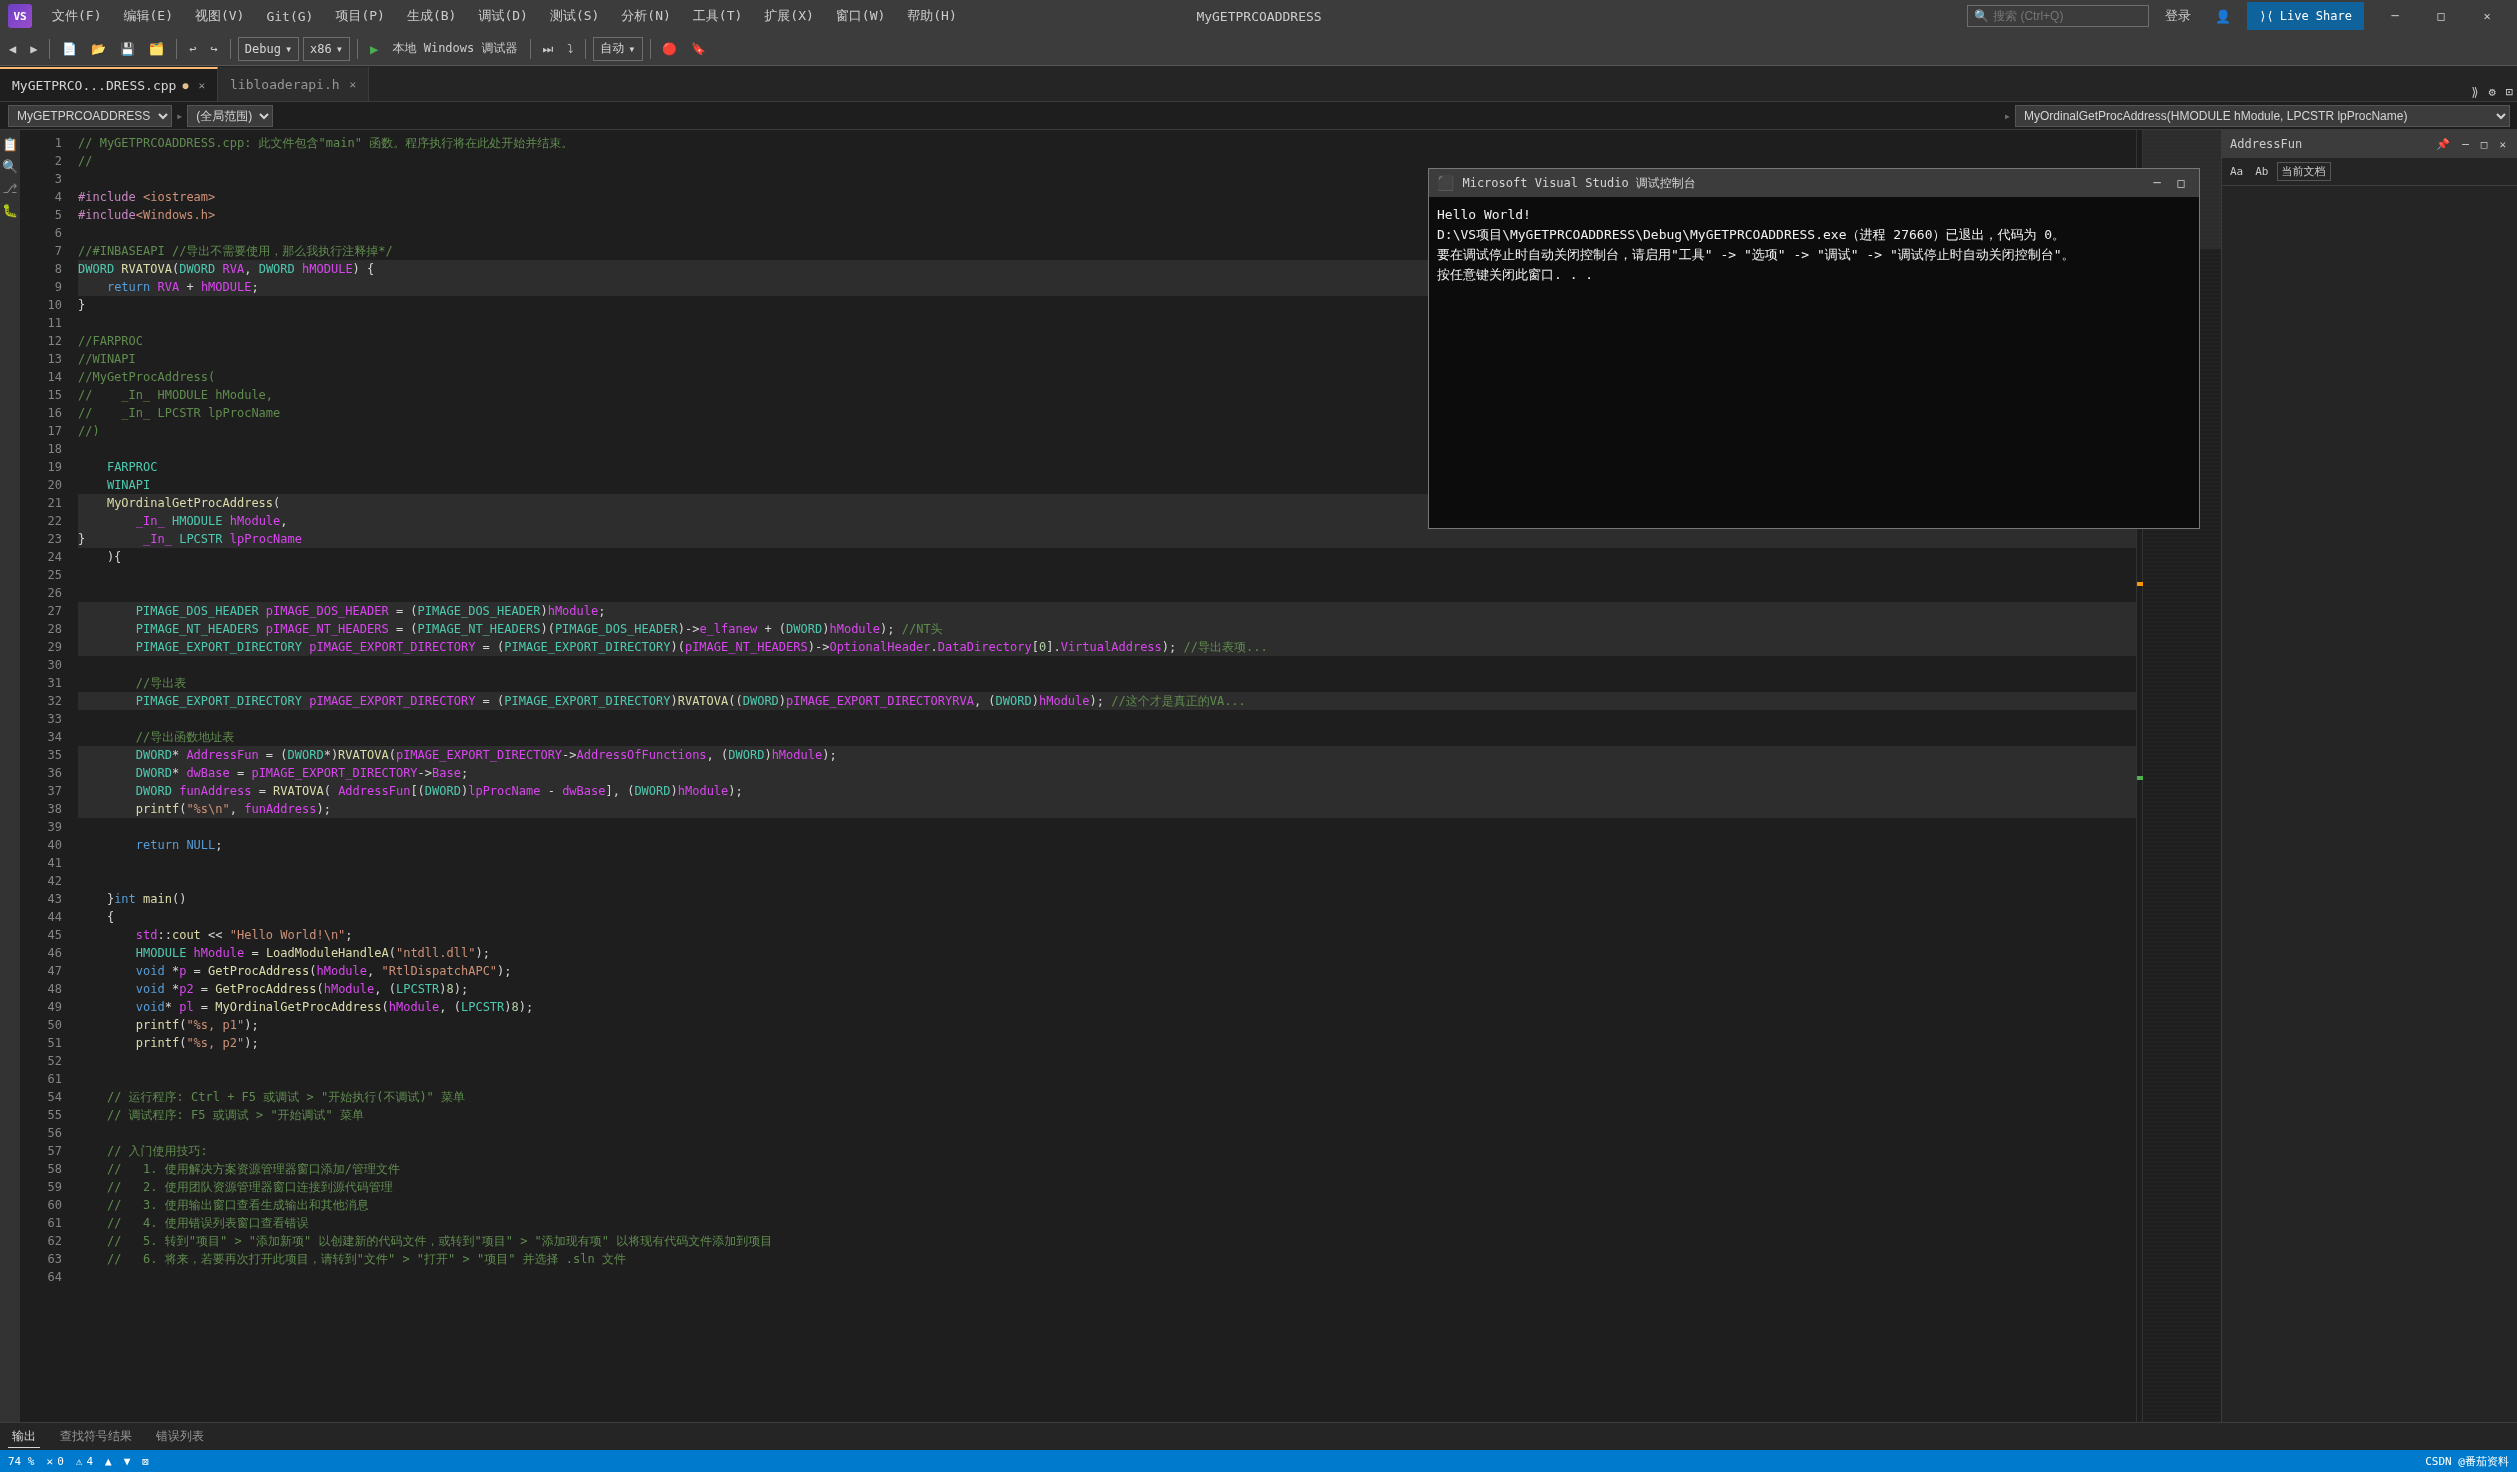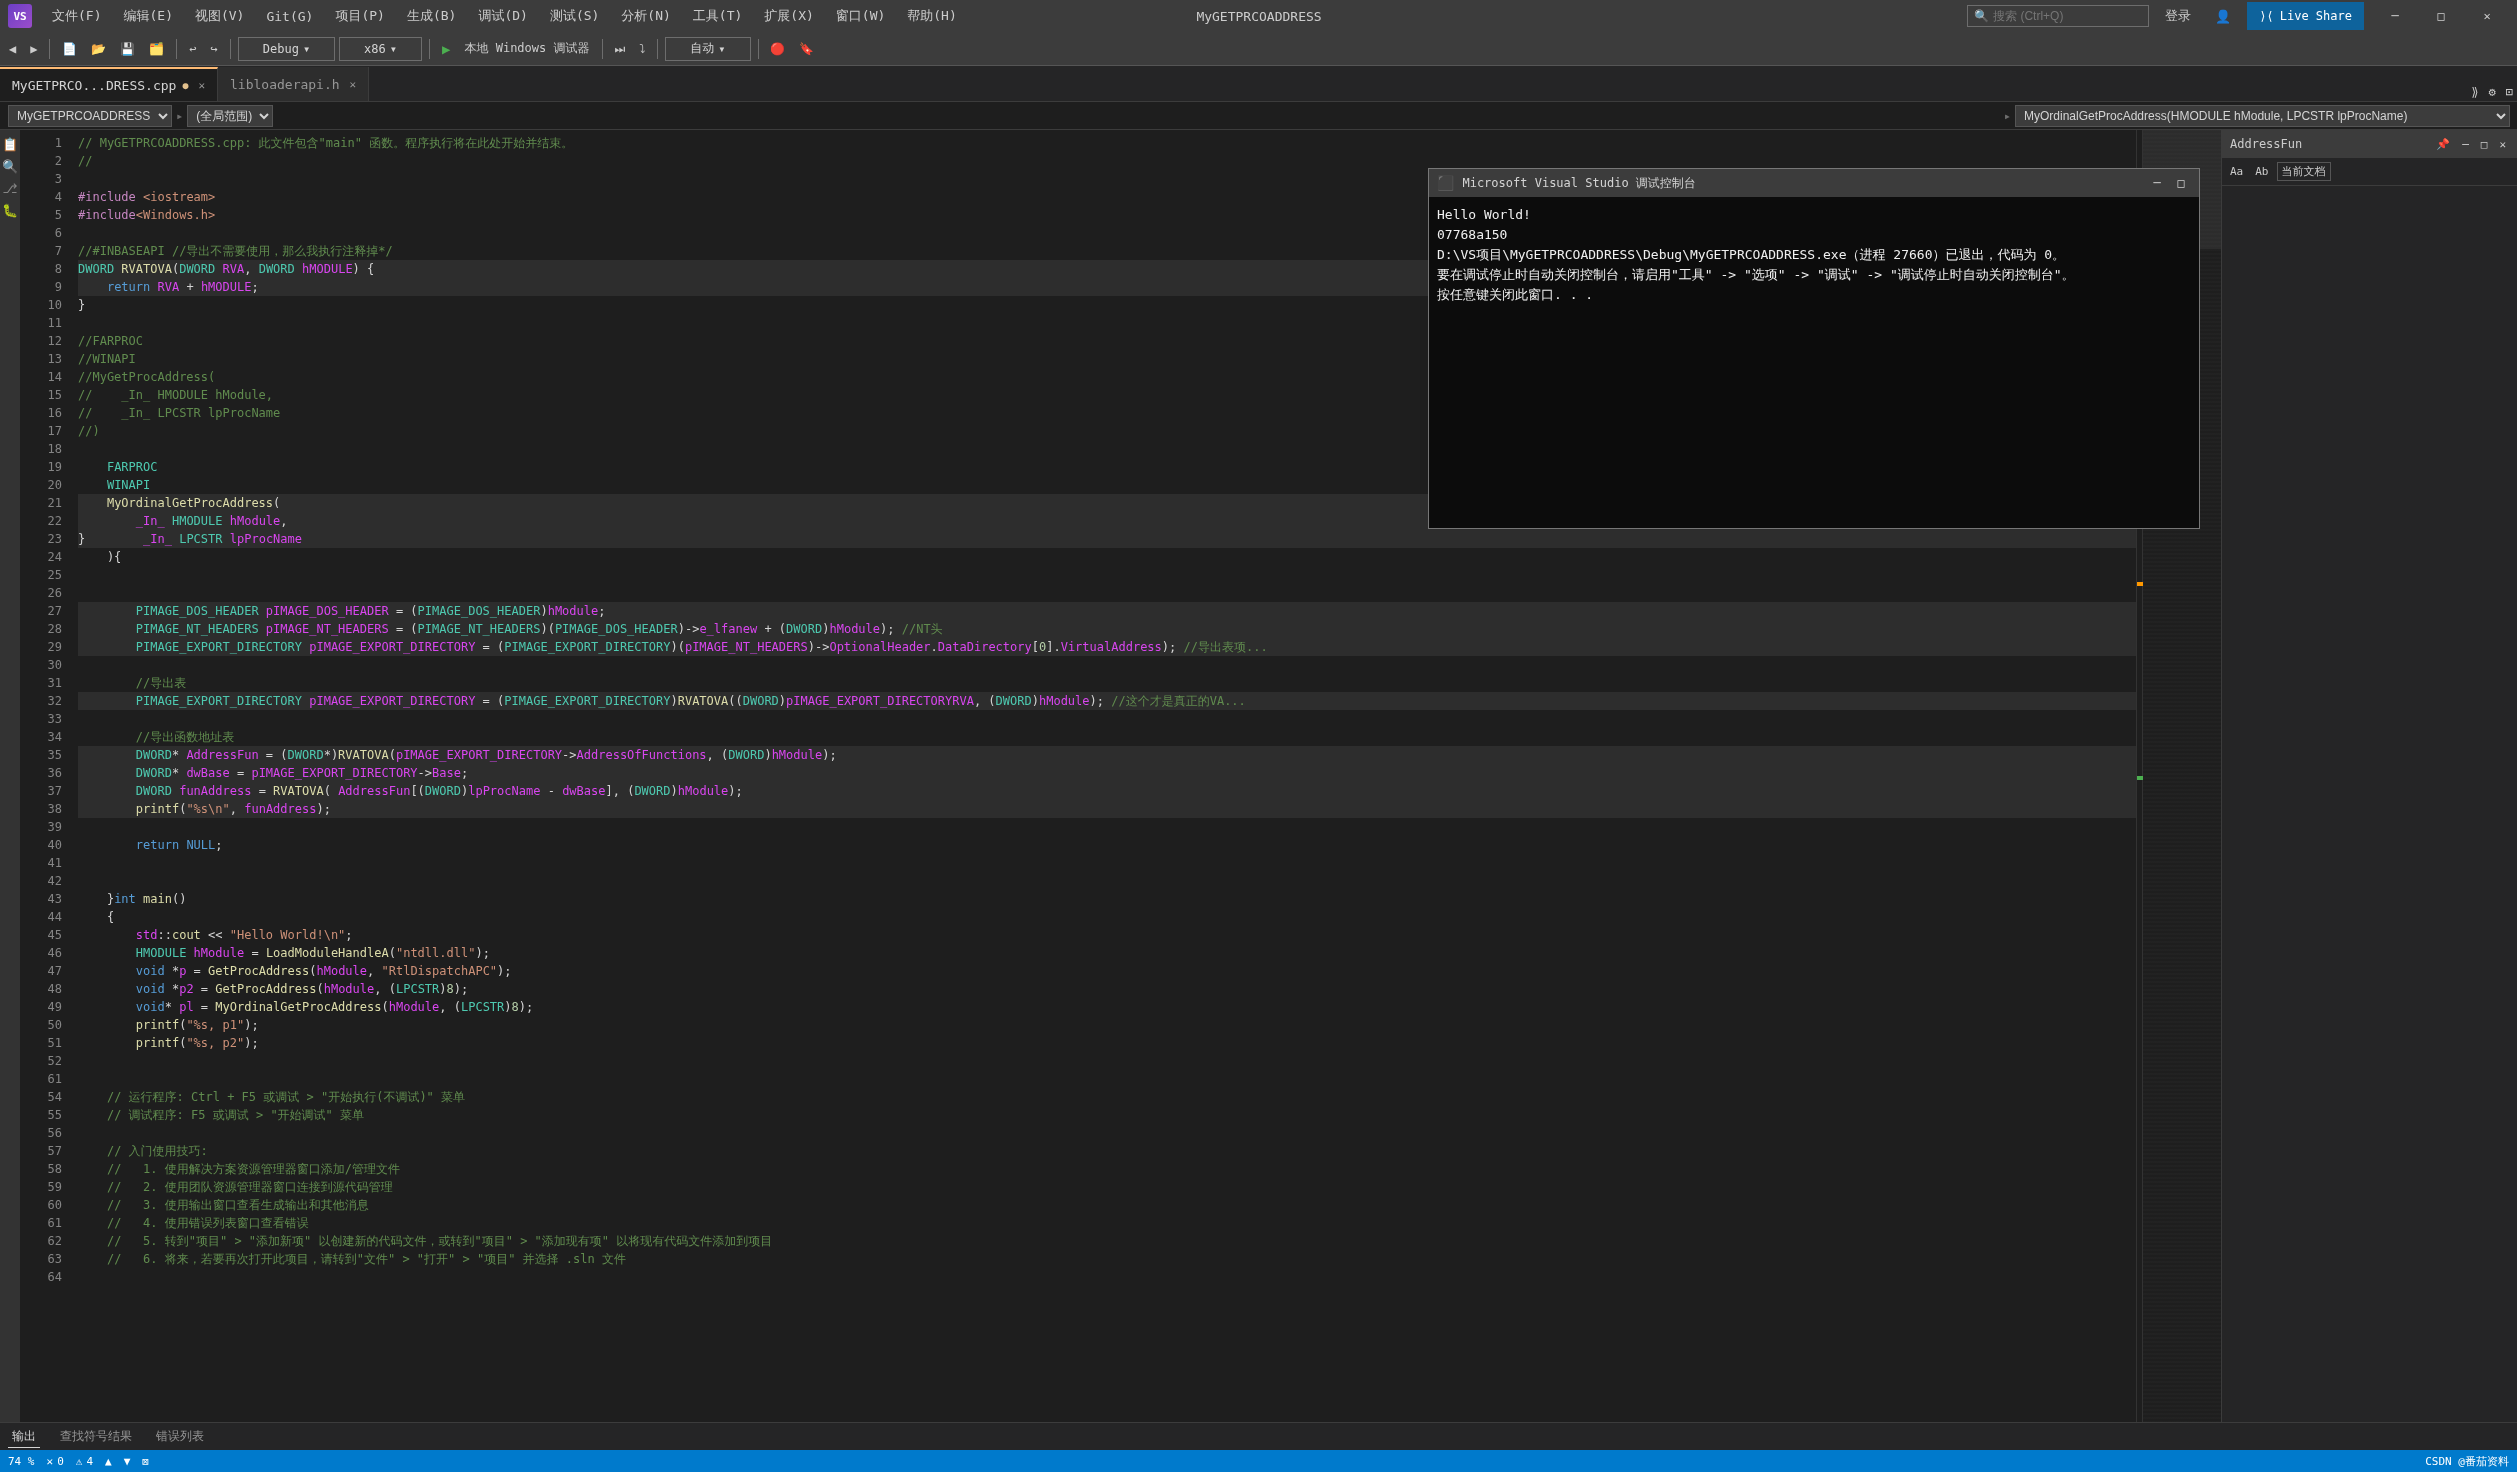--- a/index.html
+++ b/index.html
@@ -95,21 +95,21 @@
     .tb-separator {
       width: 1px;
       height: 20px;
       background: #6d6d6d;
       margin: 0 3px;
     }
     .tb-dropdown {
       background: #3c3c3c;
       border: 1px solid #6d6d6d;
       color: #d4d4d4;
-      padding: 2px 24px;
+      padding: 2px 6px;
       font-size: 12px;
       height: 24px;
       cursor: pointer;
       display: flex;
       align-items: center;
       gap: 4px;
     }
 
     
     #live-share-btn {
@@ -669,21 +669,20 @@
       <span style="font-size:14px;">⬛</span>
       <span>Microsoft Visual Studio 调试控制台</span>
     </div>
     <div id="console-titlebar-controls">
       <div class="console-ctrl">─</div>
       <div class="console-ctrl">□</div>
     </div>
   </div>
   <div id="console-body">
       <div>Hello World!</div>
-      <div>07768a150</div>
       <div>D:\VS项目\MyGETPRCOADDRESS\Debug\MyGETPRCOADDRESS.exe（进程 27660）已退出，代码为 0。</div>
       <div>要在调试停止时自动关闭控制台，请启用"工具" -&gt; "选项" -&gt; "调试" -&gt; "调试停止时自动关闭控制台"。</div>
       <div>按任意键关闭此窗口. . .</div>
     </div>
 </div>
 
 <div id="status-tabs" style="position:fixed;bottom:22px;left:0;right:0;background:#252526;height:28px;display:flex;align-items:center;padding:0 8px;gap:16px;border-top:1px solid #3c3c3c;">
   <div class="status-tab active">输出</div>
   <div class="status-tab">查找符号结果</div>
   <div class="status-tab">错误列表</div>

